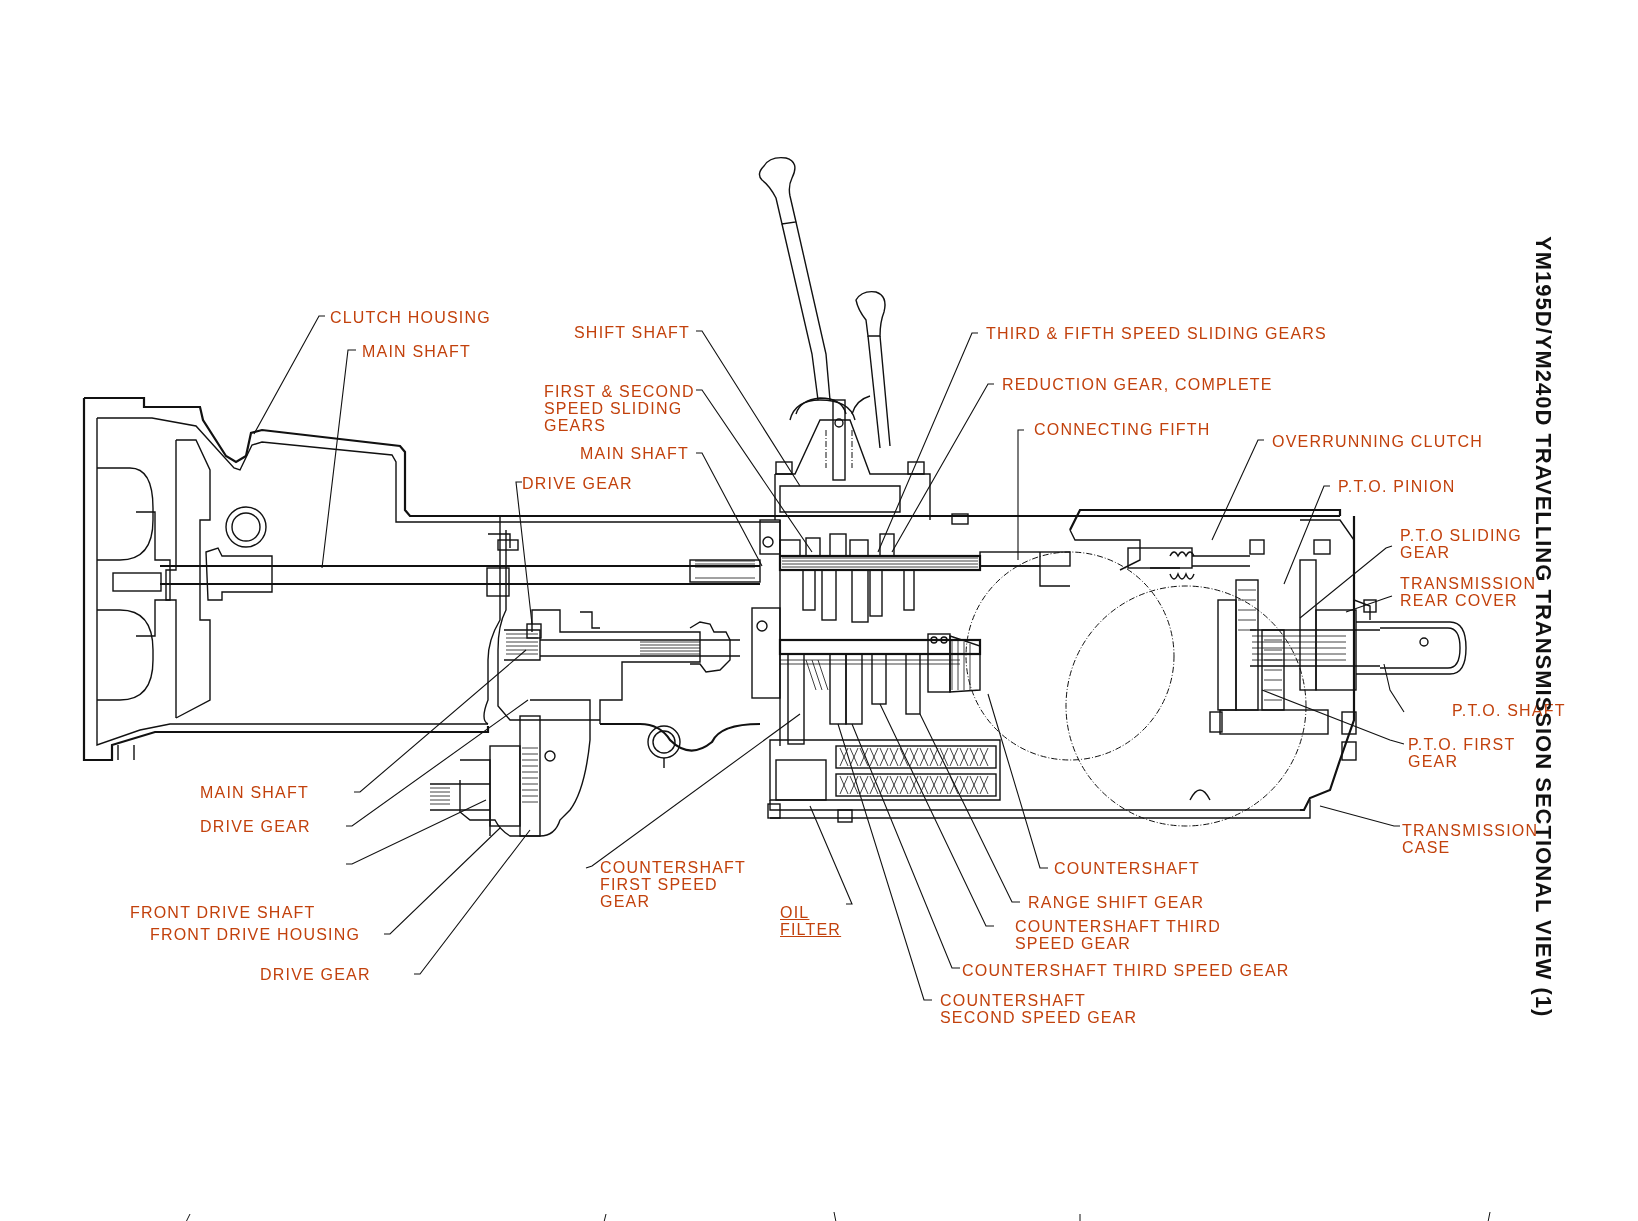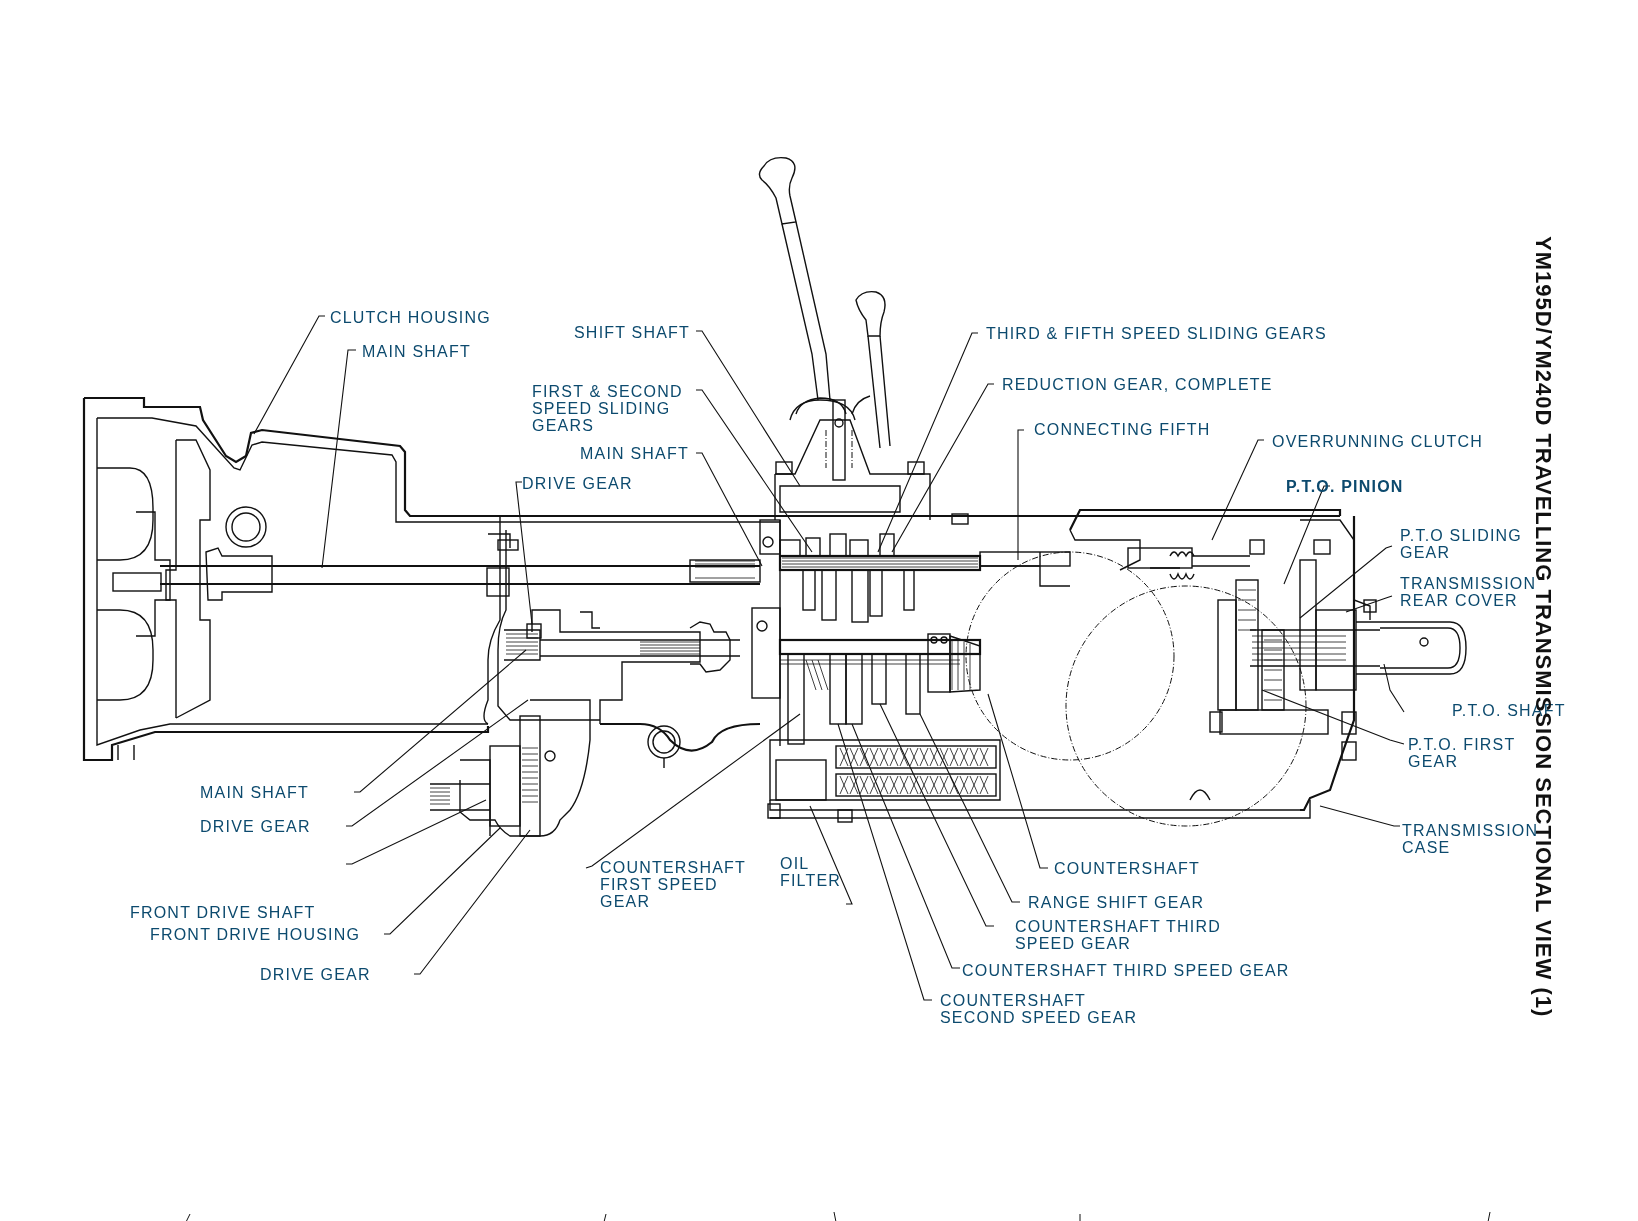--- a/index.html
+++ b/index.html
@@ -1,21 +1,21 @@
 <!DOCTYPE html>
 <html><head>
 <meta charset="utf-8">
 <style>
   html, body { margin: 0; padding: 0; background: #ffffff; }
   body { width: 1638px; height: 1221px; position: relative; overflow: hidden;
          font-family: "Liberation Sans", "DejaVu Sans", sans-serif; color: #111; }
   #stage { position: absolute; left: 0; top: 0; width: 1638px; height: 1221px; }
   svg#drawing { position: absolute; left: 0; top: 0; }
   .lbl { position: absolute; font-size: 16px; letter-spacing: 1.2px; line-height: 17px;
-         white-space: pre; font-weight: 500; color: #0c4a6e; }
+         white-space: pre; font-weight: 500; color: #c2410c; }
   .lbl.r { text-align: left; }
   #title { position: absolute; left: 1524px; top: 236px; width: 40px; height: 800px; }
   #title span { position: absolute; left: 0; top: 0; transform-origin: 0 0;
          transform: translate(32px, 0px) rotate(90deg);
          font-size: 22px; font-weight: 700; letter-spacing: 1px; white-space: nowrap;
          font-family: "Liberation Sans Narrow", "Liberation Sans", sans-serif; color: #111; }
   .ln { stroke: #111; stroke-width: 1.4; fill: none; }
   .thin { stroke: #111; stroke-width: 1; fill: none; }
   .thick { stroke: #111; stroke-width: 2.2; fill: none; }
   .dash { stroke: #111; stroke-width: 1; fill: none; stroke-dasharray: 6 2 1 2; }
@@ -262,48 +262,48 @@
   </g>
 
   <g>
     <path class="thin" d="M186,1222 L190,1214 M604,1222 L606,1214 M836,1222 L834,1212 M1080,1222 L1080,1214 M1488,1222 L1490,1212"></path>
   </g>
 </svg>
 
 <div class="lbl" style="left:330px;top:309px;">CLUTCH HOUSING</div>
 <div class="lbl" style="left:362px;top:343px;">MAIN SHAFT</div>
 <div class="lbl r" style="left:574px;top:324px;width:118px;">SHIFT SHAFT</div>
-<div class="lbl" style="left:532px;top:383px;">FIRST &amp; SECOND
+<div class="lbl" style="left:544px;top:383px;">FIRST &amp; SECOND
 SPEED SLIDING
 GEARS</div>
 <div class="lbl r" style="left:580px;top:445px;width:112px;">MAIN SHAFT</div>
 <div class="lbl" style="left:522px;top:475px;">DRIVE GEAR</div>
 <div class="lbl" style="left:986px;top:325px;">THIRD &amp; FIFTH SPEED SLIDING GEARS</div>
 <div class="lbl" style="left:1002px;top:376px;">REDUCTION GEAR, COMPLETE</div>
 <div class="lbl" style="left:1034px;top:421px;">CONNECTING FIFTH</div>
 <div class="lbl" style="left:1272px;top:433px;">OVERRUNNING CLUTCH</div>
-<div class="lbl" style="left:1286px;top:478px;font-weight:bold;">P.T.O. PINION</div>
+<div class="lbl" style="left:1338px;top:478px;">P.T.O. PINION</div>
 <div class="lbl" style="left:1400px;top:527px;">P.T.O SLIDING
 GEAR</div>
 <div class="lbl" style="left:1400px;top:575px;">TRANSMISSION
 REAR COVER</div>
 <div class="lbl" style="left:1404px;top:702px;margin-left:48px;">P.T.O. SHAFT</div>
 <div class="lbl" style="left:1408px;top:736px;">P.T.O. FIRST
 GEAR</div>
 <div class="lbl" style="left:1402px;top:822px;">TRANSMISSION
 CASE</div>
 <div class="lbl r" style="left:200px;top:784px;width:150px;">MAIN SHAFT</div>
 <div class="lbl r" style="left:200px;top:818px;width:142px;">DRIVE GEAR</div>
 <div class="lbl r" style="left:130px;top:856px;width:212px;margin-top:48px;">FRONT DRIVE SHAFT</div>
 <div class="lbl r" style="left:150px;top:926px;width:230px;">FRONT DRIVE HOUSING</div>
 <div class="lbl r" style="left:260px;top:966px;width:150px;">DRIVE GEAR</div>
 <div class="lbl" style="left:600px;top:859px;">COUNTERSHAFT
 FIRST SPEED
 GEAR</div>
-<div class="lbl" style="left:780px;top:855px;">OIL
+<div class="lbl" style="left:780px;top:904px;text-decoration:underline;">OIL
 FILTER</div>
 <div class="lbl" style="left:1054px;top:860px;">COUNTERSHAFT</div>
 <div class="lbl" style="left:1028px;top:894px;">RANGE SHIFT GEAR</div>
 <div class="lbl" style="left:1004px;top:918px;margin-left:11px;">COUNTERSHAFT THIRD
 SPEED GEAR</div>
 <div class="lbl" style="left:962px;top:962px;">COUNTERSHAFT THIRD SPEED GEAR</div>
 <div class="lbl" style="left:940px;top:992px;">COUNTERSHAFT
 SECOND SPEED GEAR</div>
 
 <div id="title">

